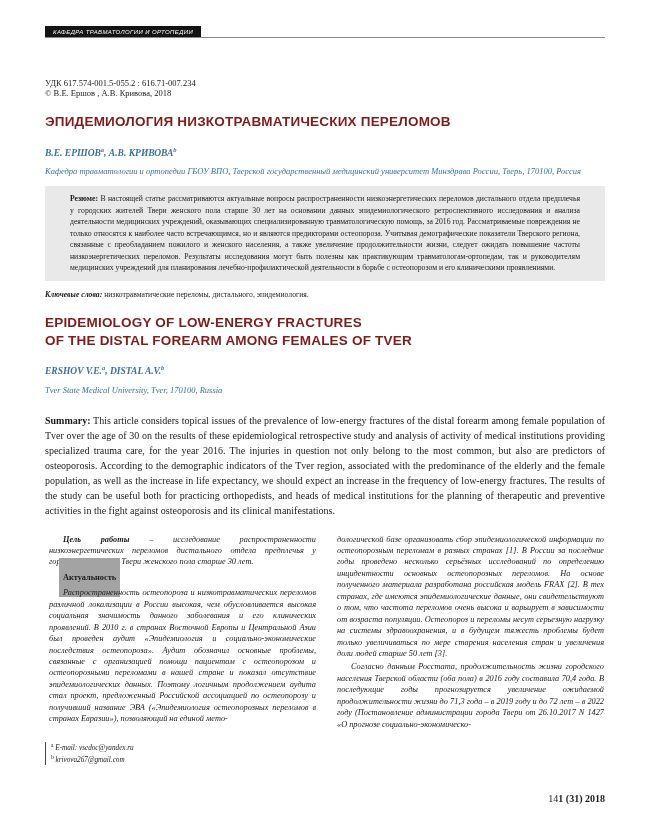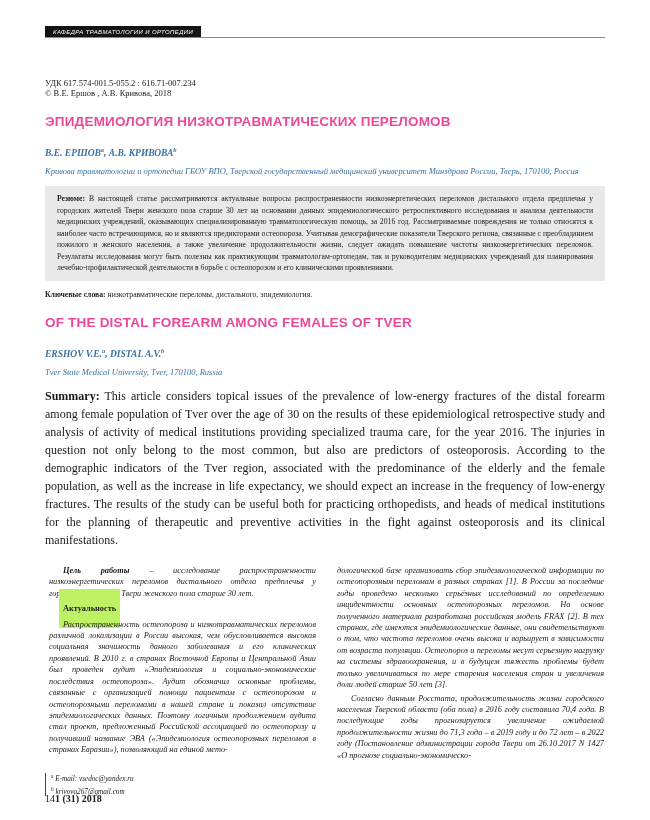--- a/index.html
+++ b/index.html
@@ -12,48 +12,48 @@
   .header-rule { border-bottom:1px solid #8a8a8a; display:flex; align-items:flex-end; }
   .header-tag {
     background:#141414; color:#ffffff; font-family:"Liberation Sans", sans-serif;
     font-style:italic; font-size:6px; letter-spacing:0.4px; padding:3px 8px 2px 8px;
     text-transform:uppercase; white-space:nowrap;
   }
   .udk { margin-top:40px; font-size:8.5px; }
   .copyright { margin-top:0; font-size:8.5px; }
   
   .title-ru, .title-en {
-    margin-top:15px; color:#ec4899; font-weight:bold;
+    margin-top:15px; color:#7f1d1d; font-weight:bold;
     font-family:"Liberation Sans", sans-serif; font-size:13.5px; line-height:1.32;
     letter-spacing:0.2px;
   }
   .authors { margin-top:15px; color:#3a719e; font-weight:bold; font-style:italic; font-size:9.5px; }
   .authors sup { font-size:6.5px; }
   .affiliation { margin-top:8px; color:#3a719e; font-style:italic; font-size:8.5px; }
   
   .abstract-box {
-    margin-top:10px; background:#e9e9e9; padding:7px 12px;
+    margin-top:10px; background:#e9e9e9; padding:7px 25px;
     font-size:7.7px; line-height:1.5; text-align:justify;
   }
   .lead-bold { font-weight:bold; }
-  .lead-bold-italic { font-weight:bold; }
+  .lead-bold-italic { font-weight:bold; font-style:italic; }
   .keywords { margin-top:9px; font-size:7.7px; }
-  .summary { margin-top:10px; font-size:12px; line-height:1.5; text-align:justify; }
+  .summary { margin-top:18px; font-size:10px; line-height:1.5; text-align:justify; }
   
   .columns { margin-top:16px; display:flex; gap:17px; font-size:8.3px; line-height:1.38; text-align:justify; }
   .col { width:271px; }
   .col p { margin:0 0 2px 4px; text-indent:14px;font-style:italic; }
   .section-heading { margin:4px 0 4px 0; text-indent:14px; font-weight:bold; }
-  .section-heading .hl { background:#bef264; padding:15px 4px; }
+  .section-heading .hl { background:#a3a3a3; padding:15px 4px; }
   
   .footnotes { margin-top:10px; font-size:7.2px; font-style:italic; border-left:0.5px solid #444; padding-left:5px; width:180px; }
   .footnotes .fn { margin:0 0 2px 0; }
   .footnotes sup { font-size:5.5px; font-style:normal; }
   
-  .footer { position:absolute; bottom:16px; left:45px; right:45px; display:flex; justify-content:flex-start; font-size:10px; }
+  .footer { position:absolute; bottom:16px; left:45px; right:45px; display:flex; justify-content:flex-end; font-size:10px; }
   .footer-issue { font-weight:bold; }
 </style>
 </head>
 <body>
 
 <div class="page">
 
   <div class="header-rule">
     <span class="header-tag">КАФЕДРА ТРАВМАТОЛОГИИ И ОРТОПЕДИИ</span>
   </div>
@@ -62,31 +62,32 @@
   <div class="copyright">© В.Е. Ершов , А.В. Кривова, 2018</div>
 
   <div class="title-ru">
     <div>ЭПИДЕМИОЛОГИЯ НИЗКОТРАВМАТИЧЕСКИХ ПЕРЕЛОМОВ</div>
   </div>
 
   <div class="authors">
     <span>В.Е. ЕРШОВ</span><sup>a</sup><span>, </span><span>А.В. КРИВОВА</span><sup>b</sup>
   </div>
 
-  <div class="affiliation">Кривова травматологии и ортопедии ГБОУ ВПО, Тверской государственный медицинский университет Минздрава России, Тверь, 170100, Россия</div>
+  <div class="affiliation">Кафедра травматологии и ортопедии ГБОУ ВПО, Тверской государственный медицинский университет Минздрава России, Тверь, 170100, Россия</div>
 
   <div class="abstract-box">
     <span class="lead-bold">Резюме:</span><span> В настоящей статье рассматриваются актуальные вопросы распространенности низкоэнергетических переломов дистального отдела предплечья у городских жителей Твери женского пола старше 30 лет на основании данных эпидемиологического ретроспективного исследования и анализа деятельности медицинских учреждений, оказывающих специализированную травматологическую помощь, за 2016 год. Рассматриваемые повреждения не только относятся к наиболее часто встречающимся, но и являются предикторами остеопороза. Учитывая демографические показатели Тверского региона, связанные с преобладанием пожилого и женского населения, а также увеличение продолжительности жизни, следует ожидать повышение частоты низкоэнергетических переломов. Результаты исследования могут быть полезны как практикующим травматологам-ортопедам, так и руководителям медицинских учреждений для планирования лечебно-профилактической деятельности в борьбе с остеопорозом и его клиническими проявлениями.</span>
   </div>
 
   <div class="keywords">
     <span class="lead-bold-italic">Ключевые слова:</span><span> низкотравматические переломы, дистального, эпидемиология.</span>
   </div>
 
   <div class="title-en">
+    <div>EPIDEMIOLOGY OF LOW-ENERGY FRACTURES</div>
     <div>OF THE DISTAL FOREARM AMONG FEMALES OF TVER</div>
   </div>
 
   <div class="authors">
     <span>ERSHOV V.E.</span><sup>a</sup><span>, </span><span>DISTAL A.V.</span><sup>b</sup>
   </div>
 
   <div class="affiliation">Tver State Medical University, Tver, 170100, Russia</div>
 
   <div class="summary">

